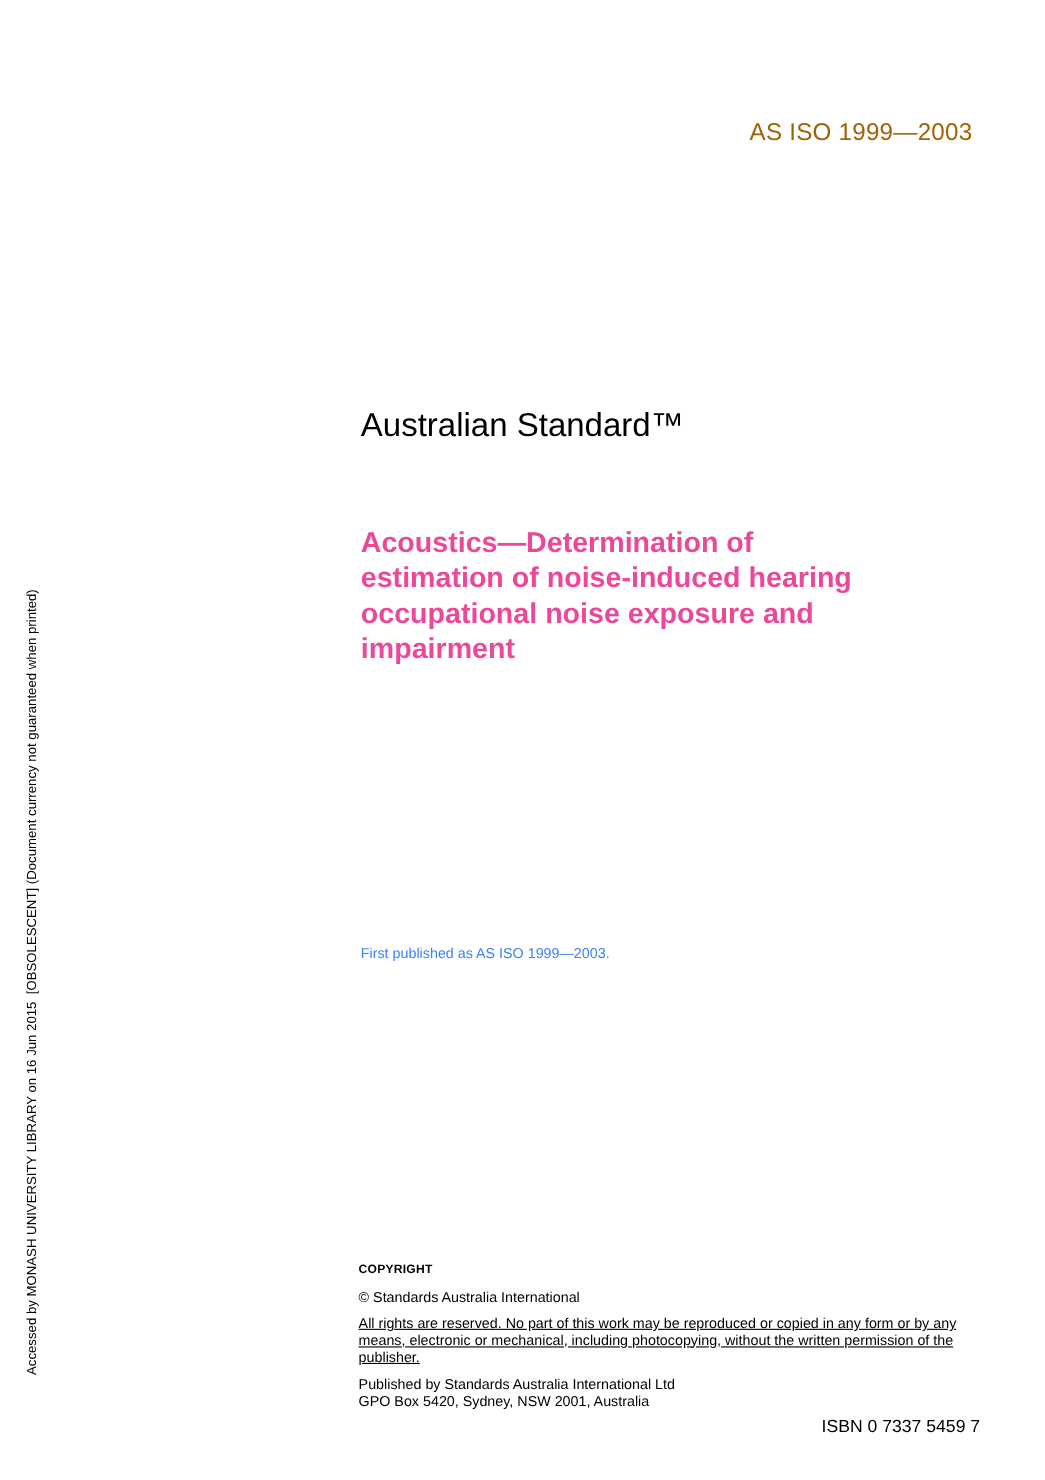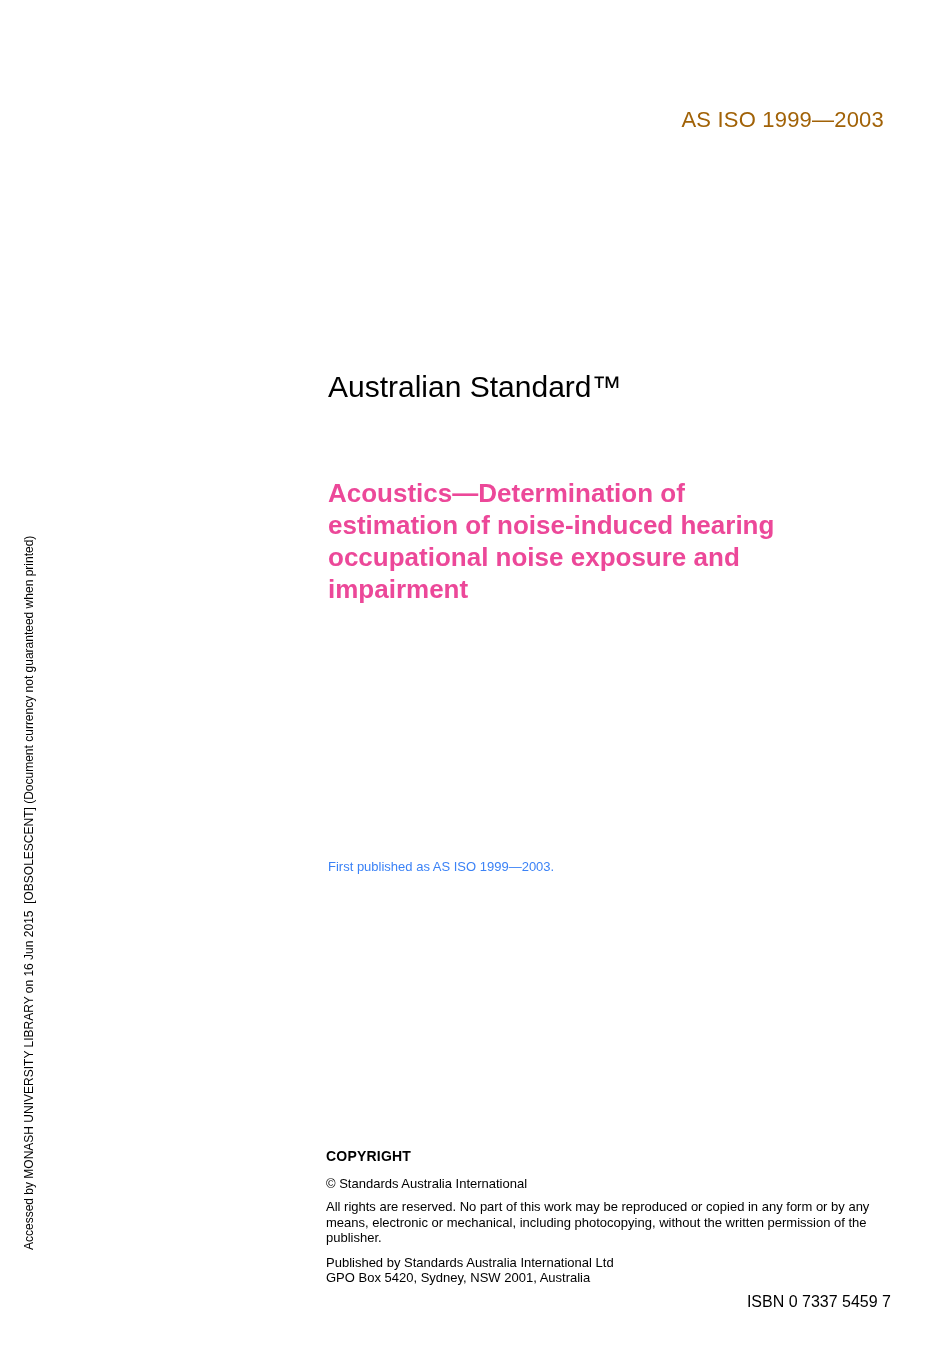--- a/index.html
+++ b/index.html
@@ -76,32 +76,33 @@
 
   
   .copyright {
     position: absolute;
     left: 326px;
     top: 1148px;
     width: 565px;
   }
   .copyright-heading {
     margin: 0 0 9px 0;
-    font-size: 14px;
+    font-size: 11px;
     font-weight: bold;
     letter-spacing: 0.2px;
   }
   .copyright-owner {
     margin: 12px 0 8px 0;
     font-size: 13px;
   }
   .copyright-rights {
     margin: 0 0 9px 0;
     font-size: 13px;
     line-height: 15.5px;
+    text-decoration: underline;
   }
   .copyright-publisher {
     margin: 0 0 7px 0;
     font-size: 13px;
     line-height: 15.5px;
   }
   .copyright-publisher .pub-line {
     display: block;
   }
   .copyright-isbn {

